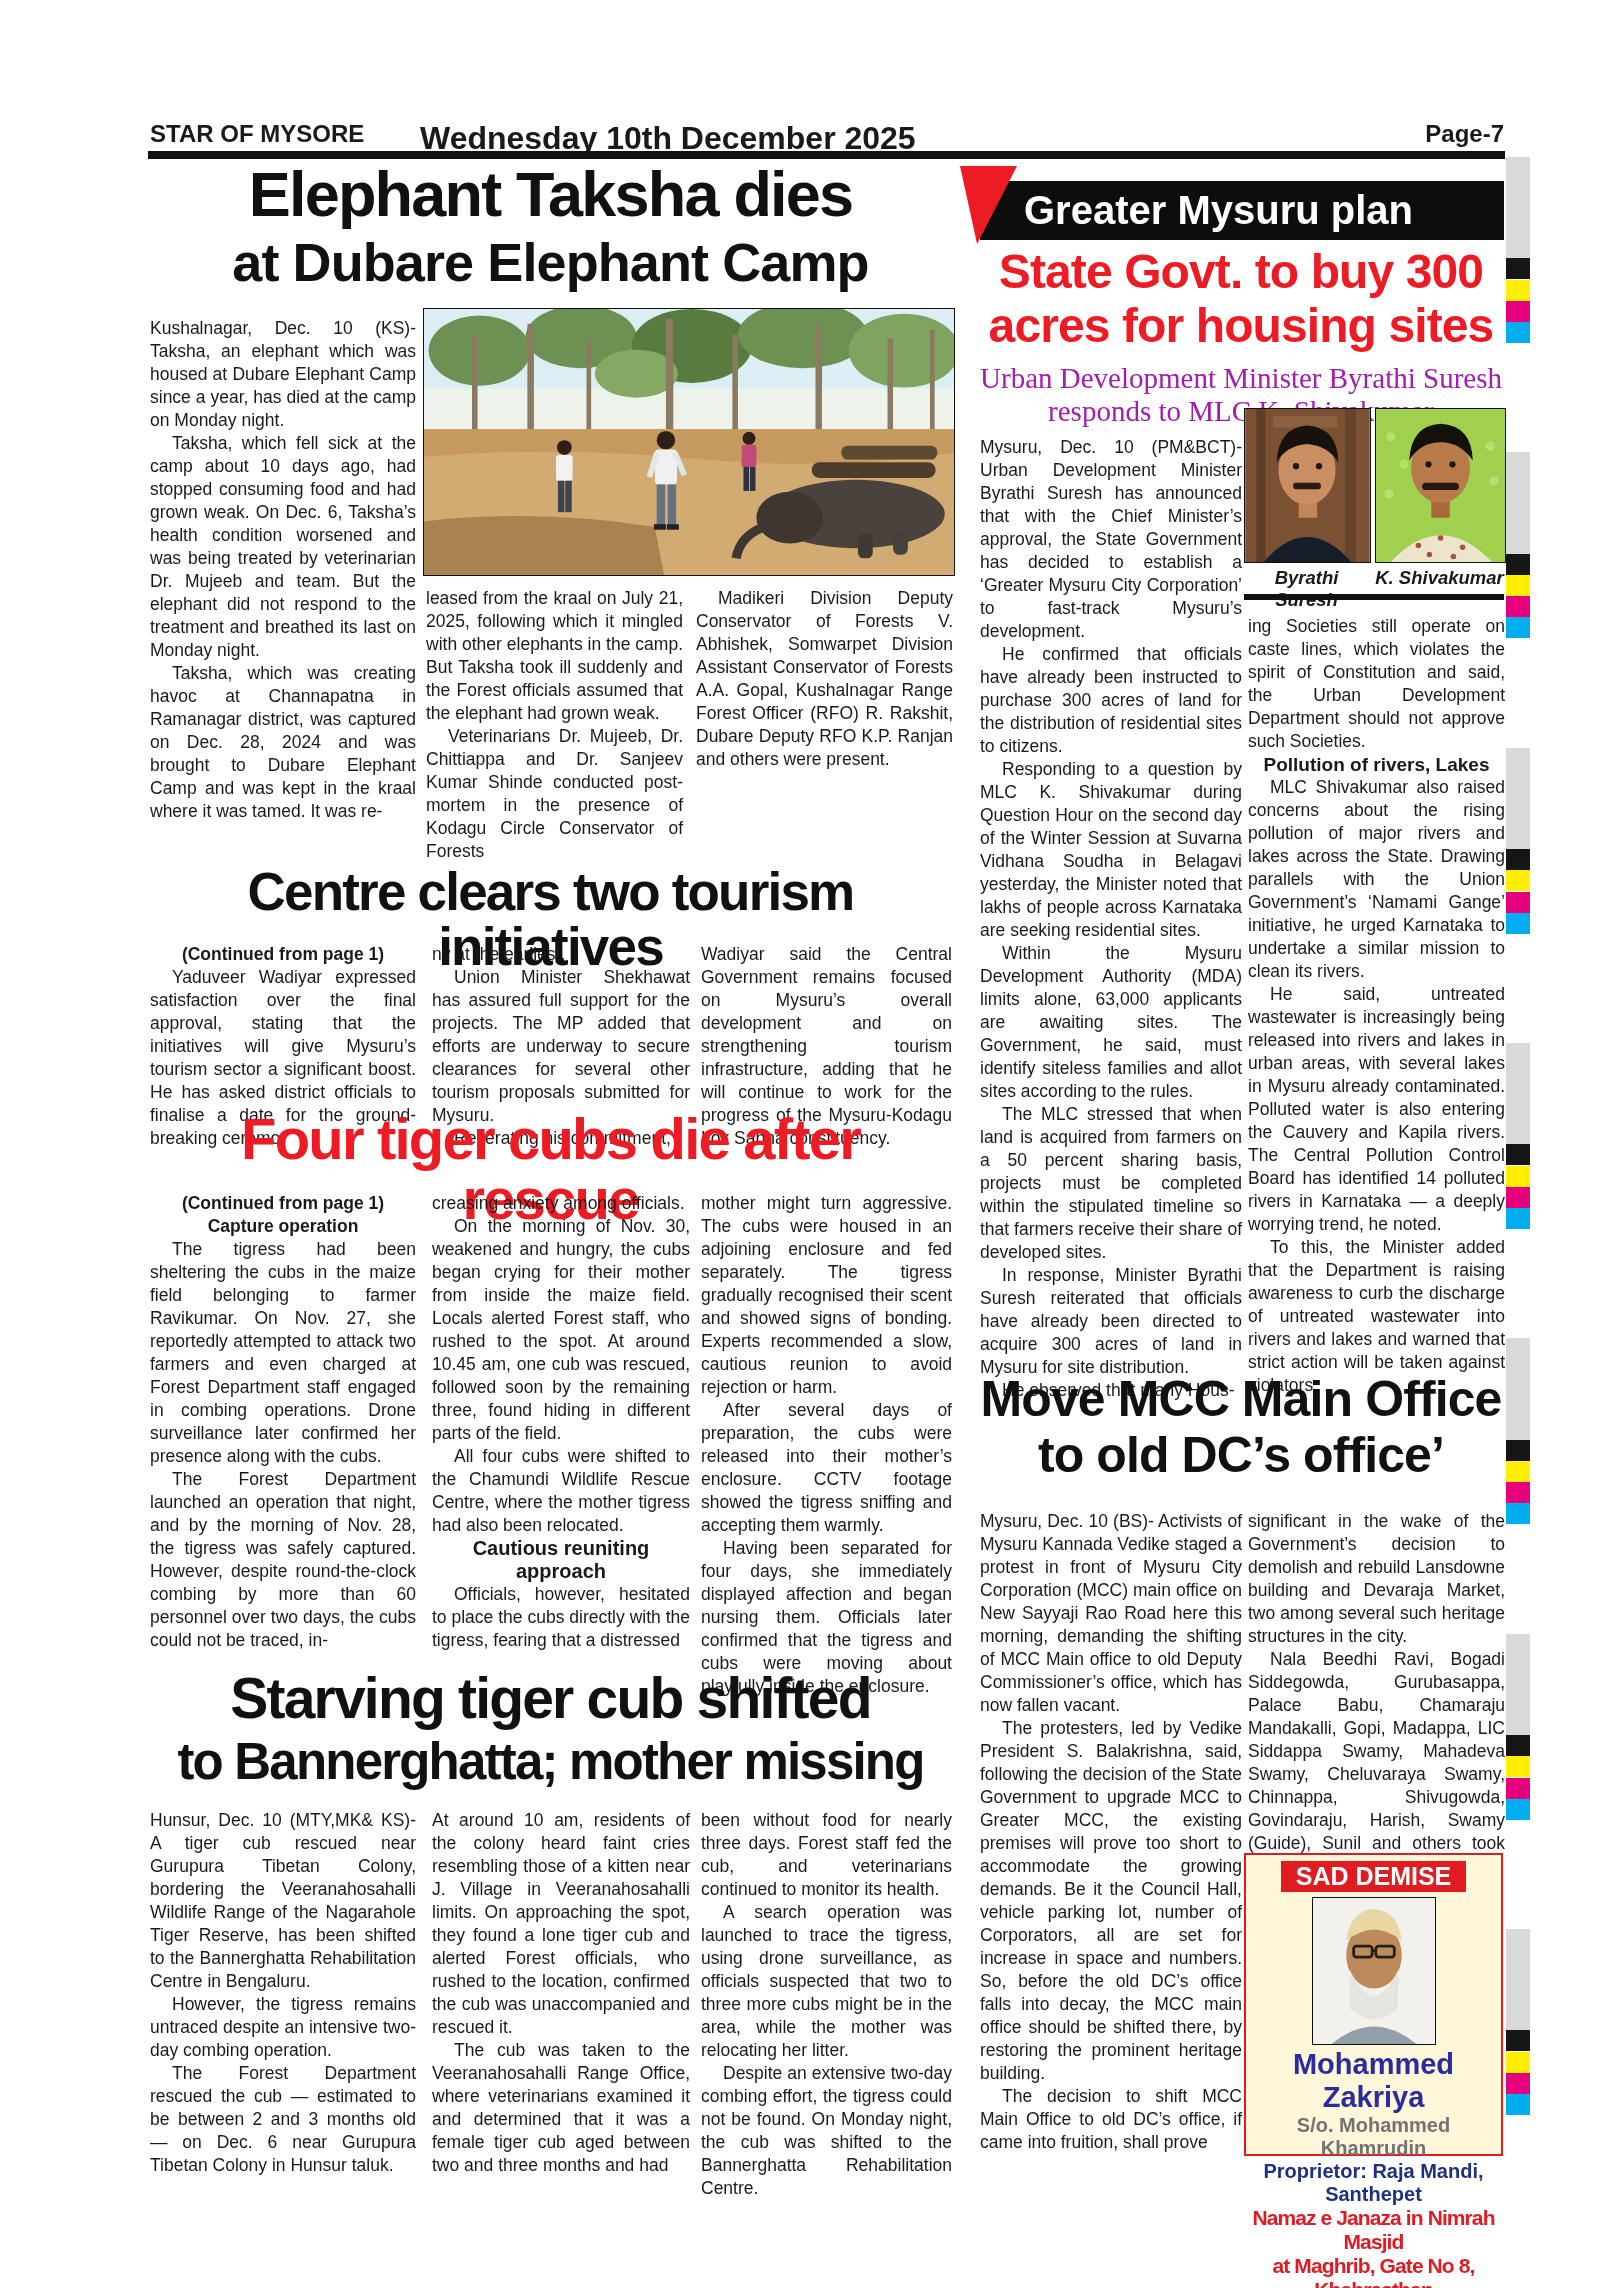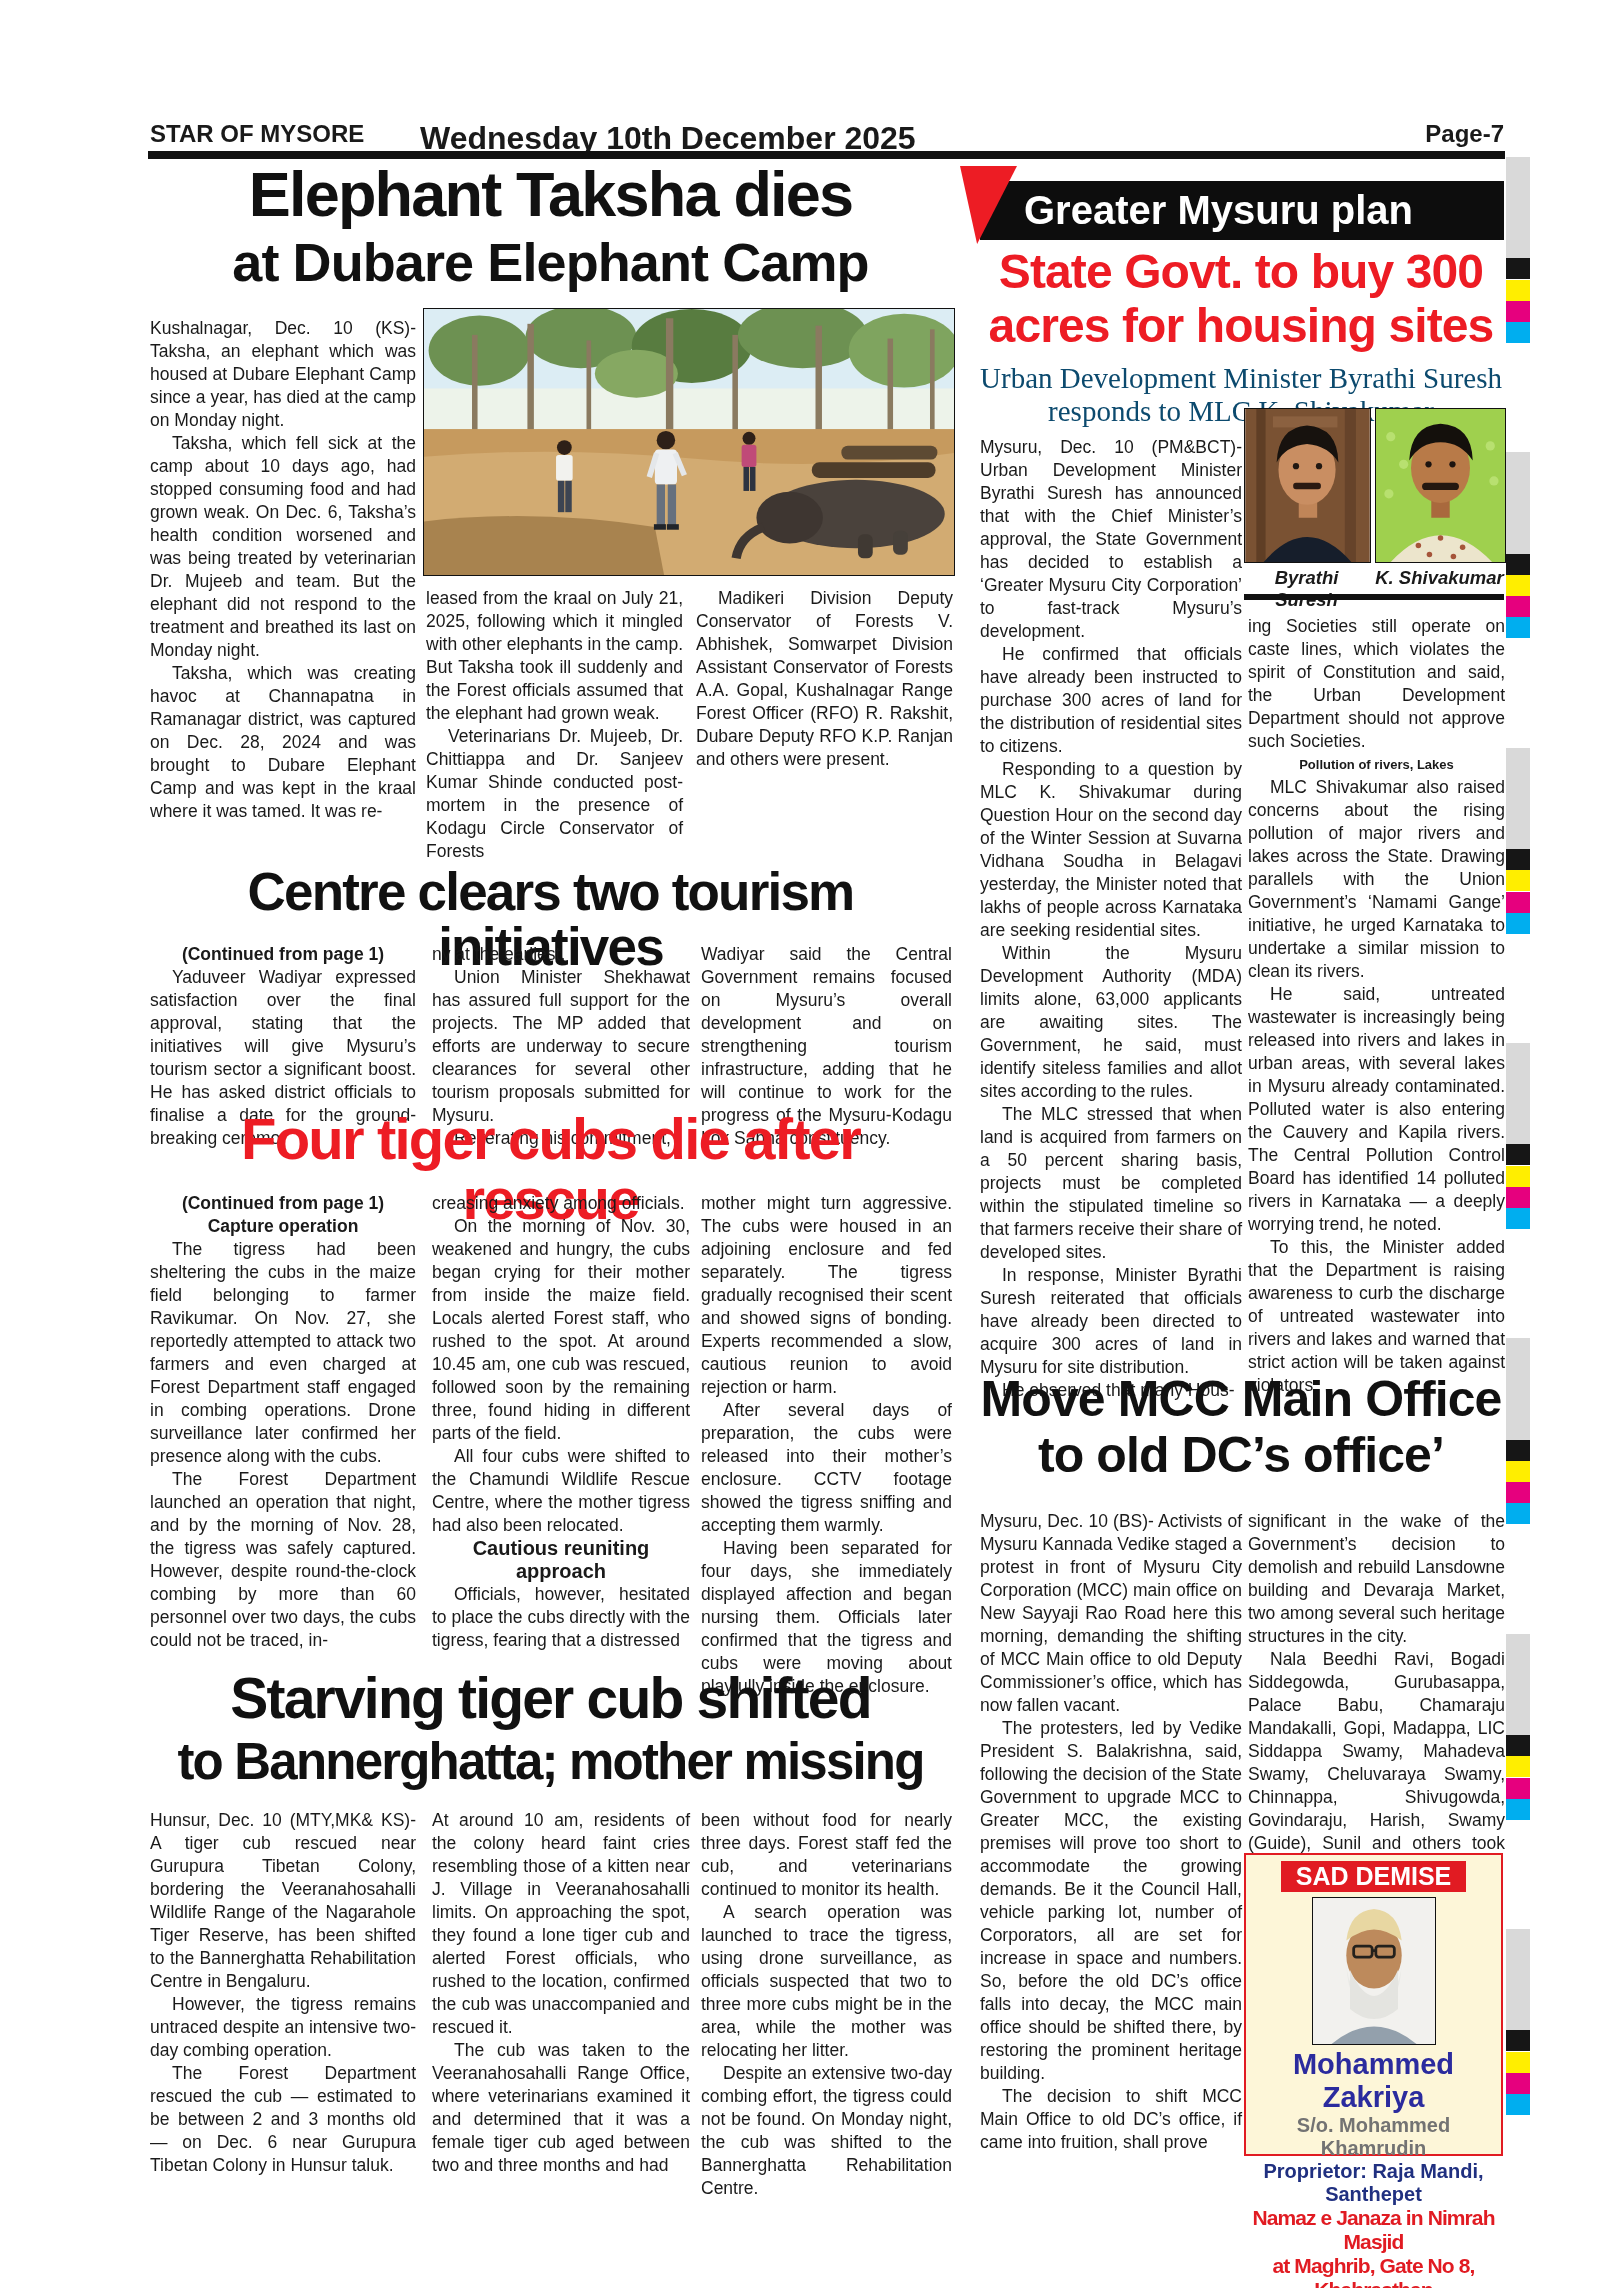--- a/index.html
+++ b/index.html
@@ -8,21 +8,21 @@
   .abs{position:absolute;}
   .bold{font-weight:bold;}
   .hl{font-weight:bold;color:#111;text-align:center;letter-spacing:-0.9px;line-height:1.04;}
   .hl-red{color:#ed1c24;}
   .rule{background:#111;}
   .bodycol p{margin:0;font-size:17.5px;line-height:23px;text-align:justify;text-indent:22px;}
   .bodycol p.noind{text-indent:0;}
   .bodycol p.cbold{text-indent:0;text-align:center;font-weight:bold;}
   .kicker-bar{background:#0d0d0d;color:#fff;font-weight:bold;font-size:40px;line-height:59px;padding-left:44px;}
   .red-corner{background:#ed1c24;clip-path:polygon(0 0,100% 0,30% 100%);}
-  .serif-sub{font-family:"Liberation Serif",serif;font-size:29px;line-height:33px;text-align:center;color:#0c4a6e;}
+  .serif-sub{font-family:"Liberation Serif",serif;font-size:29px;line-height:33px;text-align:center;color:#a21caf;}
   .photoframe{border:1.8px solid #111;background:#ddd;}
   .caption{font-weight:bold;font-style:italic;font-size:18.5px;text-align:center;}
   .reg-gray{background:#d9d9d9;}
   .reg-k{background:#161616;}
   .reg-y{background:#ffee00;}
   .reg-m{background:#e6007e;}
   .reg-c{background:#00aeef;}
   .obit-box{background:#fdf6d8;border:2.8px solid #e11b22;}
   .obit-head{background:#e11b22;color:#fff;font-weight:bold;font-size:25px;line-height:31px;text-align:center;}
   .obit-name{color:#2b2b9e;font-weight:bold;font-size:29px;text-align:center;}
@@ -226,21 +226,21 @@
       <circle cx="57" cy="60" r="3.4" fill="#1d140f"></circle>
         <circle cx="83" cy="60" r="3.4" fill="#1d140f"></circle>
     </svg>
   </div>
   <div class="abs caption" style="left:1244px;top:567px;width:125px;">Byrathi Suresh</div>
   <div class="abs caption" style="left:1375px;top:567px;width:129px;">K. Shivakumar</div>
   <div class="abs rule" style="left:1244px;top:594px;width:260px;height:5.5px;"></div>
 
   <div class="abs bodycol" style="left:1248px;top:615px;width:257px;">
     <p class="noind">ing Societies still operate on caste lines, which violates the spirit of Constitution and said, the Urban Development Department should not approve such Societies.</p>
-    <p class="cbold" style="font-size:13px;">Pollution of rivers, Lakes</p>
+    <p class="cbold" style="font-size:19px;">Pollution of rivers, Lakes</p>
     <p>MLC Shivakumar also raised concerns about the rising pollution of major rivers and lakes across the State. Drawing parallels with the Union Government’s ‘Namami Gange’ initiative, he urged Karnataka to undertake a similar mission to clean its rivers.</p>
     <p>He said, untreated wastewater is increasingly being released into rivers and lakes in urban areas, with several lakes in Mysuru already contaminated. Polluted water is also entering the Cauvery and Kapila rivers. The Central Pollution Control Board has identified 14 polluted rivers in Karnataka — a deeply worrying trend, he noted.</p>
     <p>To this, the Minister added that the Department is raising awareness to curb the discharge of untreated wastewater into rivers and lakes and warned that strict action will be taken against violators.</p>
   </div>
 
   <div class="abs hl" style="left:978px;top:1373px;width:526px;font-size:50px;letter-spacing:-0.9px;">Move MCC Main Office</div>
   <div class="abs hl" style="left:978px;top:1429px;width:526px;font-size:50px;letter-spacing:-0.9px;">to old DC’s office’</div>
   <div class="abs bodycol" style="left:980px;top:1510px;width:262px;">
     <p class="noind">Mysuru, Dec. 10 (BS)- Activists of Mysuru Kannada Vedike staged a protest in front of Mysuru City Corporation (MCC) main office on New Sayyaji Rao Road here this morning, demanding the shifting of MCC Main office to old Deputy Commissioner’s office, which has now fallen vacant.</p>
     <p>The protesters, led by Vedike President S. Balakrishna, said, following the decision of the State Government to upgrade MCC to Greater MCC, the existing premises will prove too short to accommodate the growing demands. Be it the Council Hall, vehicle parking lot, number of Corporators, all are set for increase in space and numbers. So, before the old DC’s office falls into decay, the MCC main office should be shifted there, by restoring the prominent heritage building.</p>

